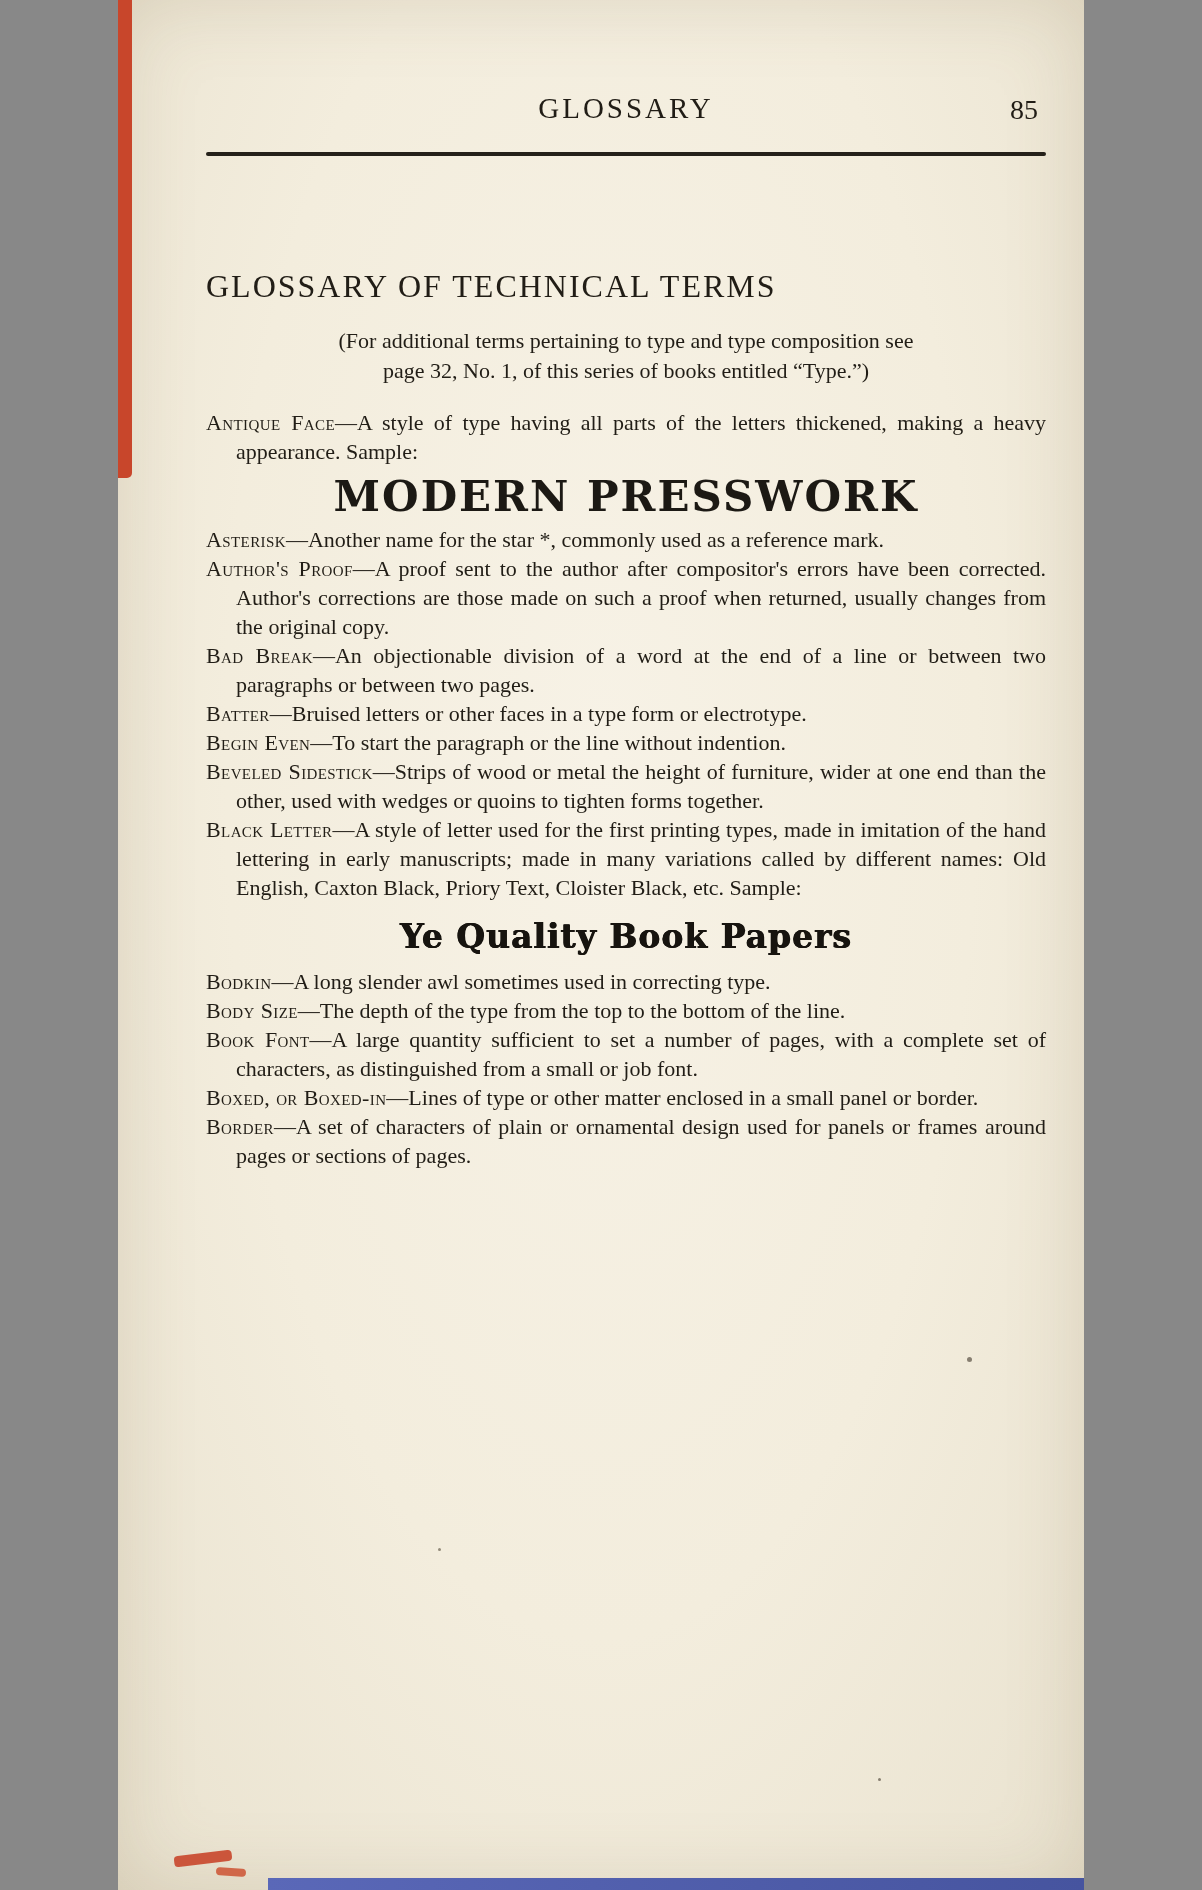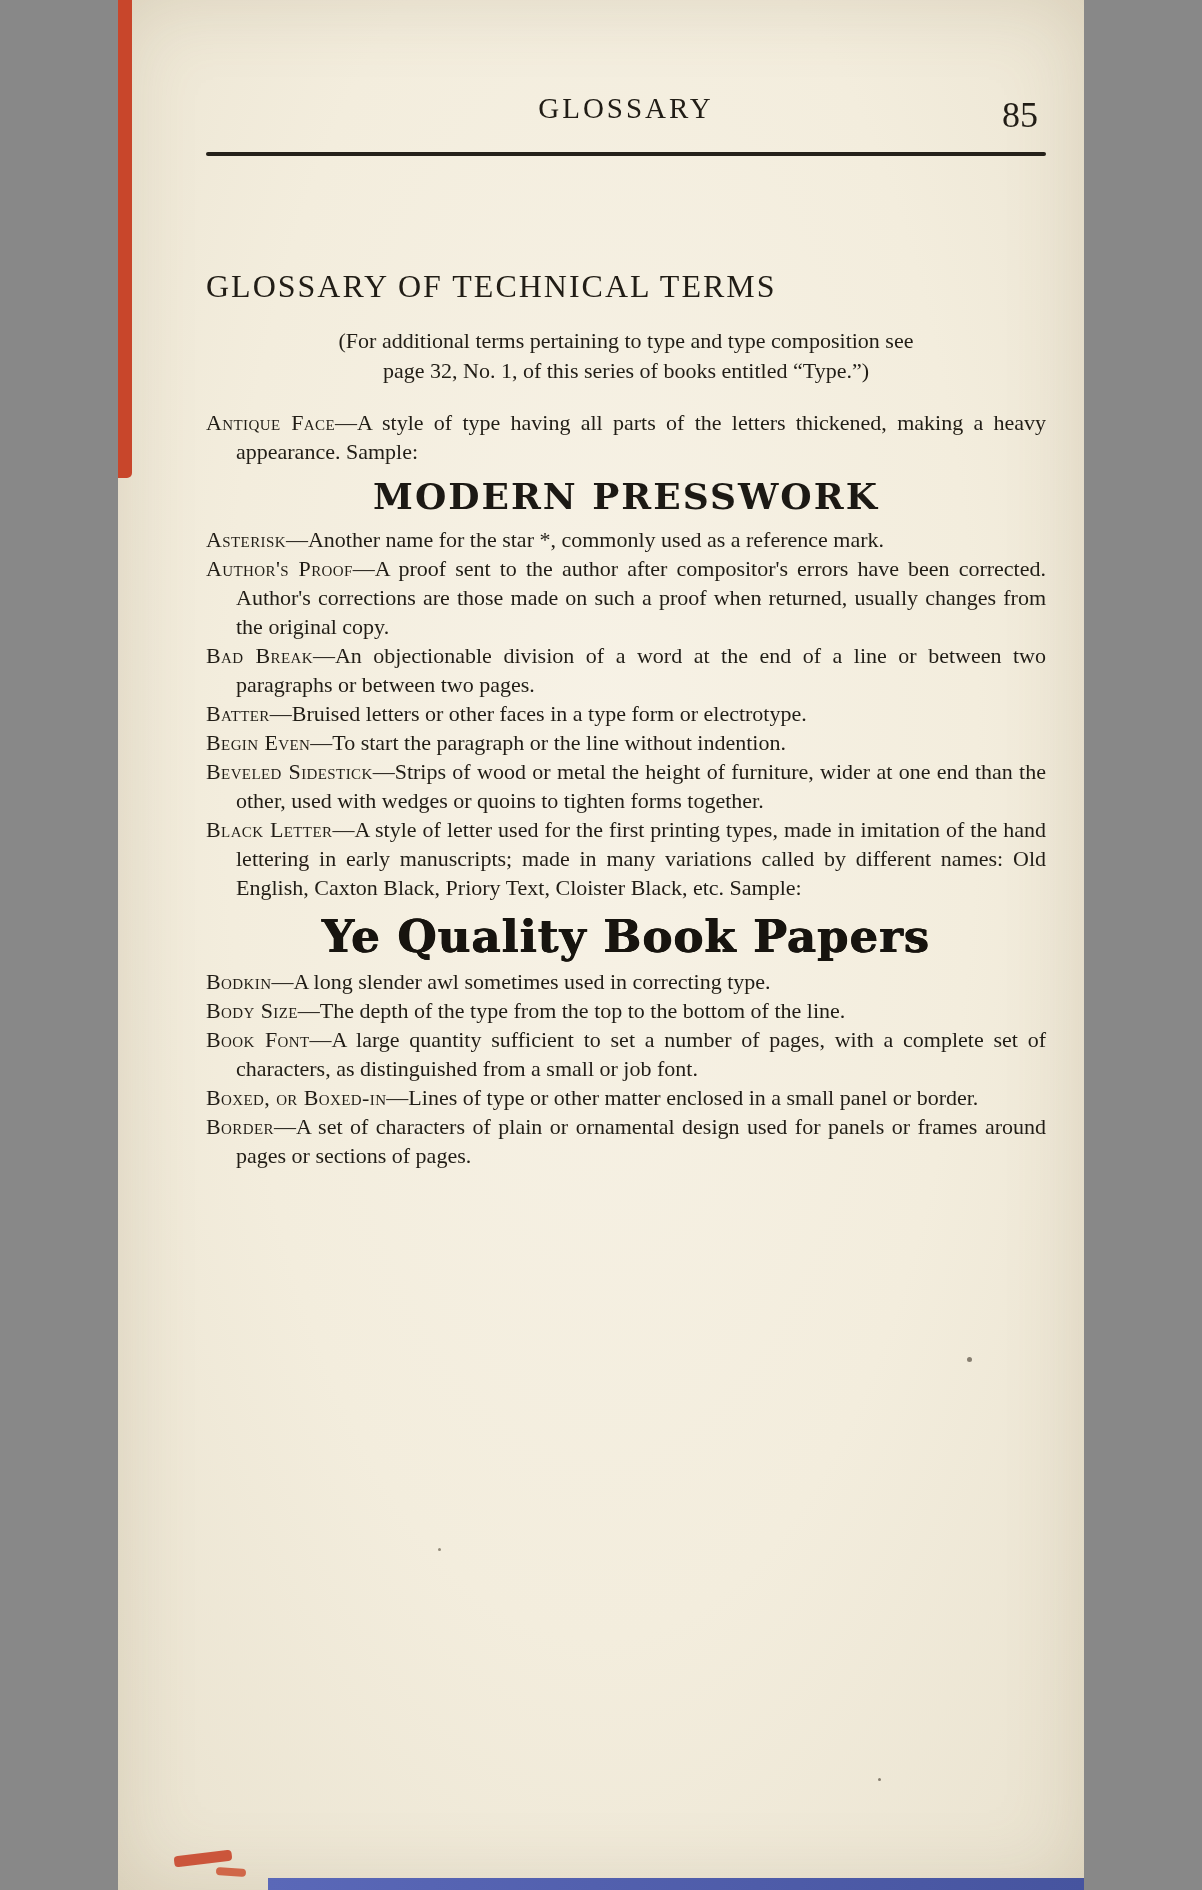--- a/index.html
+++ b/index.html
@@ -26,21 +26,21 @@
     height:46px;
   }
   .running-title{
     text-align:center;
     font-size:29px;
     letter-spacing:3px;
   }
   .page-number{
     position:absolute;
     right:8px;top:2px;
-    font-size:36px;
+    font-size:28px;
   }
   .rule{
     margin-top:14px;
     height:4px;
     background:#25211a;
     border-radius:2px;
   }
   
   .page-title{
     margin-top:112px;
@@ -71,30 +71,30 @@
     letter-spacing:0.4px;
   }
   .sample{
     text-align:center;
     text-indent:0;
   }
   .sample.antique{
     margin:16px 0 14px 0;
     font-family:"DejaVu Serif","Liberation Serif",serif;
     font-weight:bold;
-    font-size:36px;
+    font-size:42px;
     letter-spacing:2px;
     color:#1c1914;
     text-align:center;
   }
   .sample.blackletter{
     margin:20px 0 16px 0;
     font-family:"DejaVu Serif","Liberation Serif",serif;
     font-weight:bold;
-    font-size:45px;
+    font-size:33px;
     letter-spacing:1px;
     color:#17140f;
     text-shadow:0.6px 0 currentColor, -0.3px 0 currentColor;
   }
   
   .artifact{position:absolute;}
   .red-strip-top-left{
     left:0;top:0;width:14px;height:478px;
     background:#c8462b;
     border-radius:0 0 5px 0;

